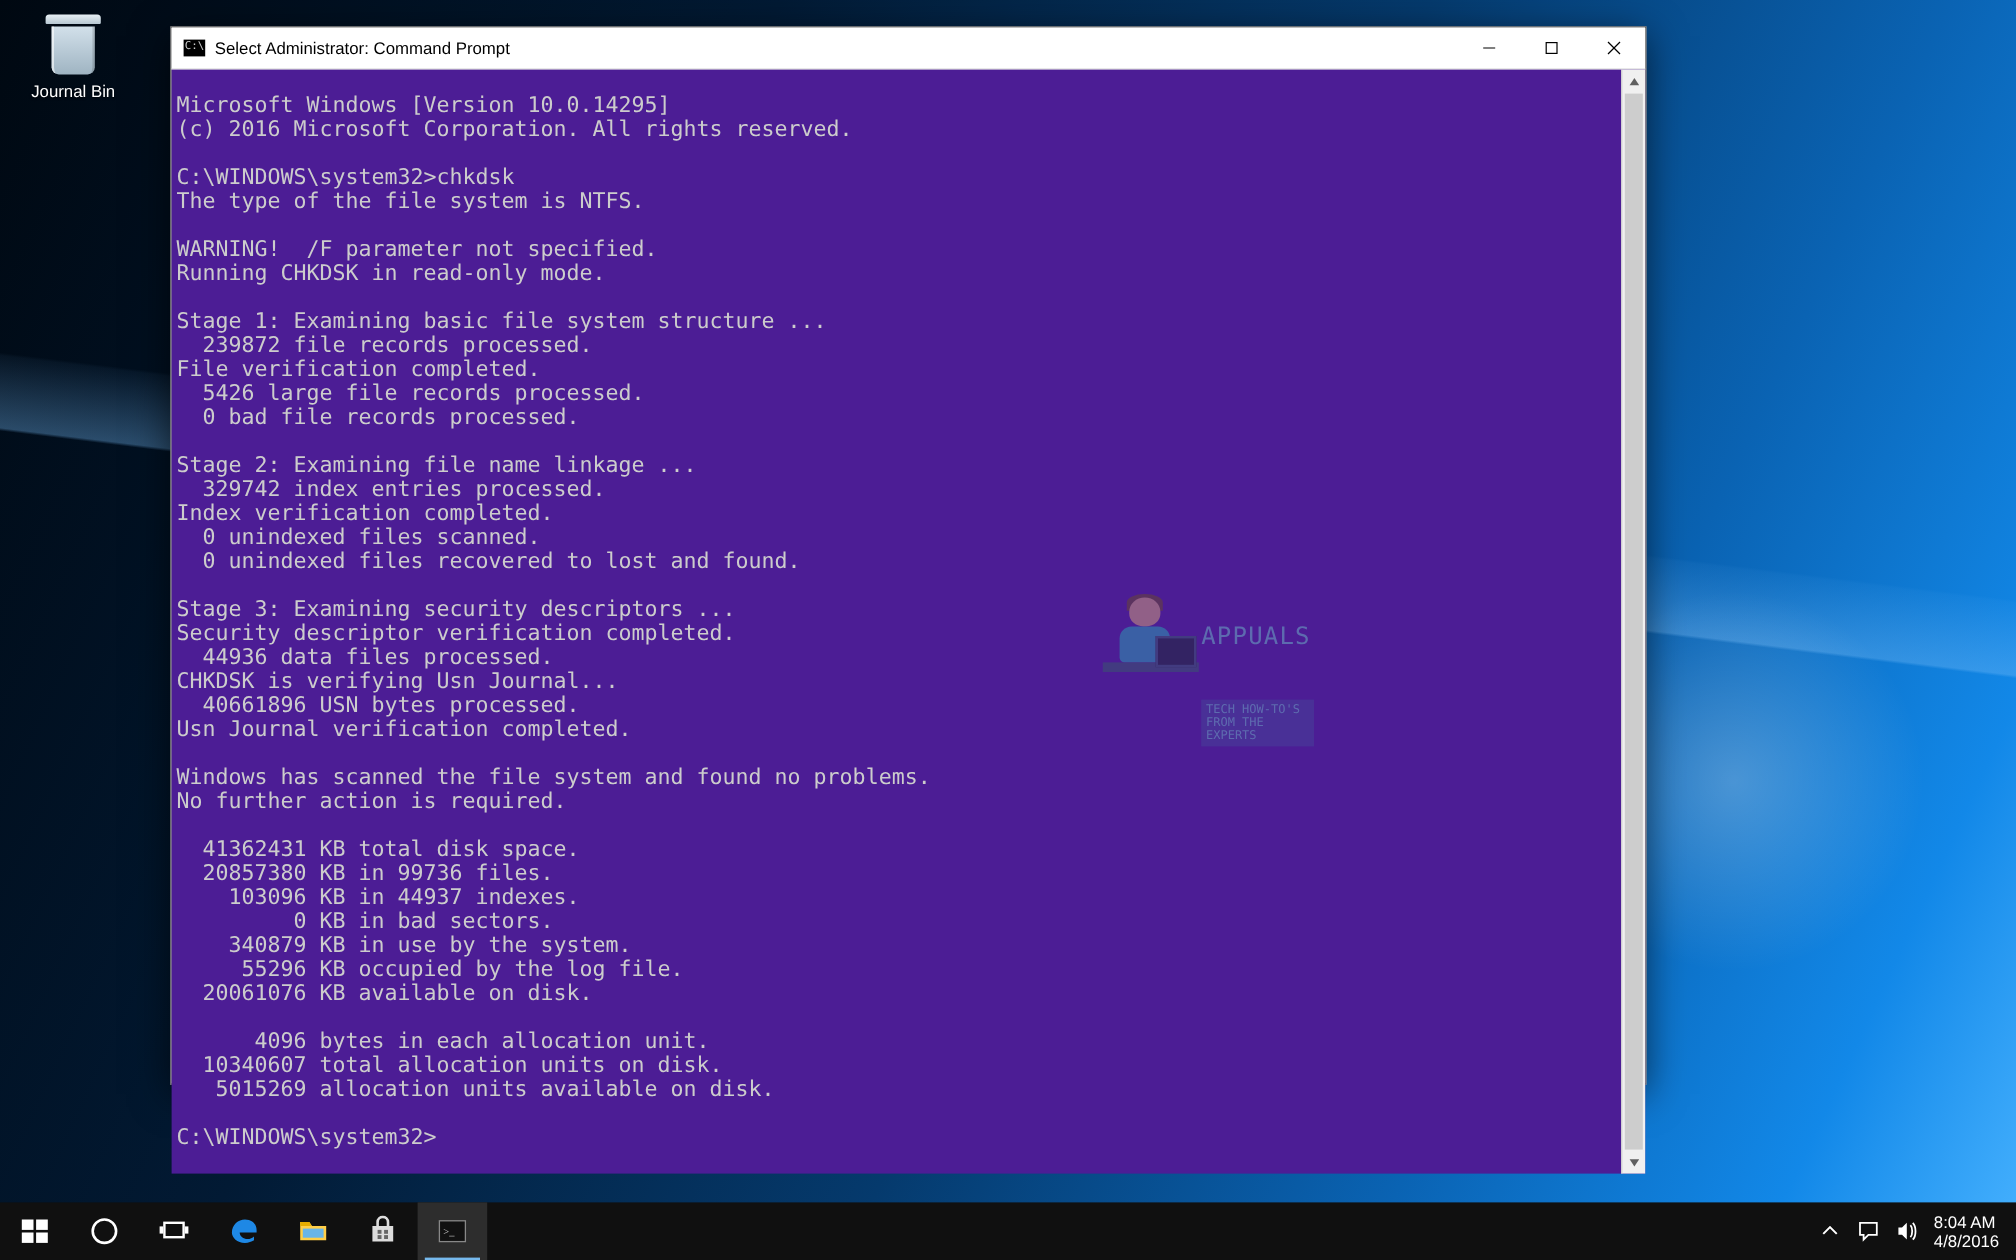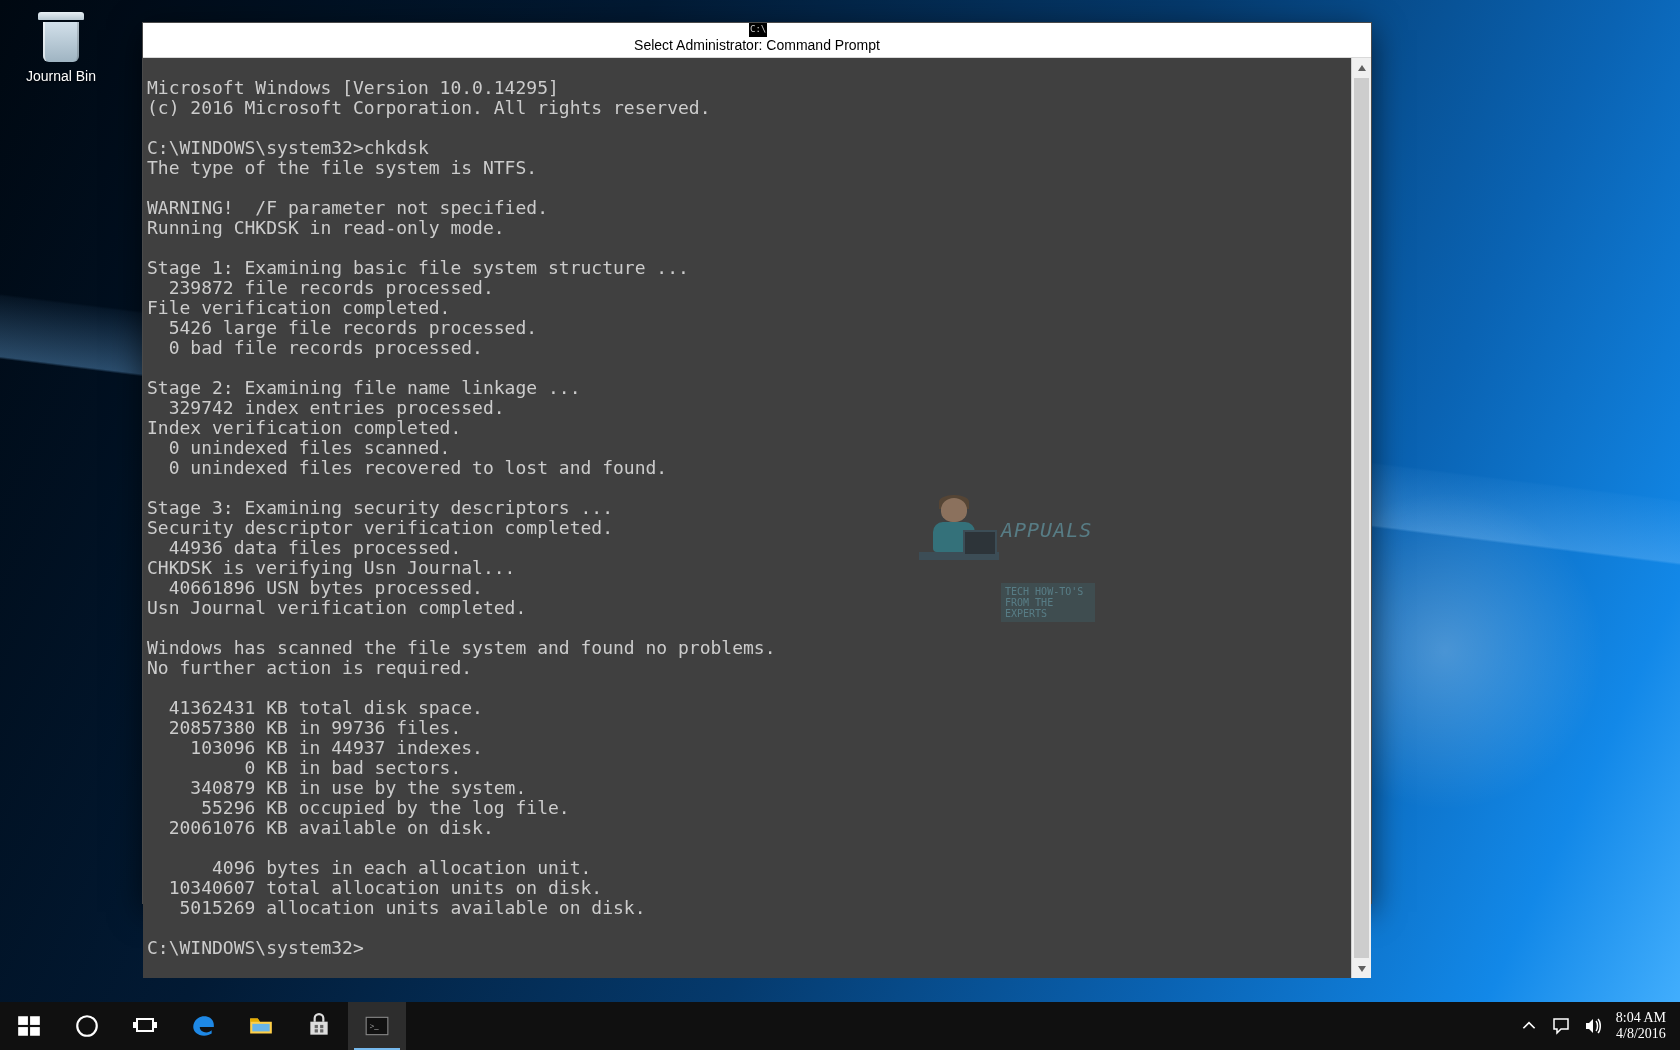--- a/index.html
+++ b/index.html
@@ -27,32 +27,31 @@
   }
   
   #cmd-window{
     position:absolute;left:142px;top:22px;width:1228px;height:880px;
     background:#fff;border:1px solid #4a4a4a;box-shadow:0 8px 30px rgba(0,0,0,.6);
     display:flex;flex-direction:column;
   }
   #titlebar{
     height:34px;background:#fff;display:flex;align-items:center;color:#000;font-size:14px;
     border-bottom:1px solid #d9d9d9;
-    flex-direction:column;
   }
   #titlebar .app-icon{
     width:18px;height:14px;margin:0 8px 0 10px;background:#000;position:relative;flex:0 0 auto;
   }
   #titlebar .app-icon::after{content:"C:\\";position:absolute;left:1px;top:-1px;color:#ccc;font:9px/14px Consolas,monospace;}
   #titlebar .title-text{flex:0 0 auto;}
   #titlebar .spacer{flex:1 1 auto;}
   .win-btn{width:52px;height:34px;display:flex;align-items:center;justify-content:center;}
   .win-btn svg{stroke:#000;stroke-width:1;fill:none;}
   #cmd-client{
-    flex:1 1 auto;background:#404040;display:flex;position:relative;
+    flex:1 1 auto;background:#4c1d95;display:flex;position:relative;
   }
   #cmd-output{
     flex:1 1 auto;color:#cccccc;font:18px/20px Consolas,"Lucida Console",monospace;
     white-space:pre;padding:2px 4px;overflow:hidden;
   }
   
   #vscroll{
     flex:0 0 19px;background:#f0f0f0;position:relative;border-left:1px solid #d0d0d0;
   }
   #vscroll .arrow{position:absolute;left:0;right:0;height:19px;display:flex;align-items:center;justify-content:center;}
@@ -66,32 +65,32 @@
     color:#6fb8c9;font-family:Consolas,monospace;
   }
   #watermark .guy{
     position:absolute;left:0;top:0;width:70px;height:80px;
   }
   #watermark .guy .head{position:absolute;left:22px;top:0;width:26px;height:24px;border-radius:50% 50% 45% 45%;background:#d6a37a;}
   #watermark .guy .hair{position:absolute;left:20px;top:-3px;width:30px;height:14px;border-radius:50% 50% 0 0;background:#6b4a2b;}
   #watermark .guy .body{position:absolute;left:14px;top:24px;width:42px;height:30px;border-radius:10px 10px 4px 4px;background:#2aa3b5;}
   #watermark .guy .desk{position:absolute;left:0;top:54px;width:80px;height:8px;background:#3a5a6c;}
   #watermark .guy .screen{position:absolute;left:44px;top:32px;width:30px;height:22px;background:#1b2a33;border:2px solid #3a5a6c;}
-  #watermark .brand{position:absolute;left:82px;top:20px;font-size:20px;letter-spacing:1px;font-style:italic;}
+  #watermark .brand{position:absolute;left:82px;top:20px;font-size:20px;letter-spacing:1px;}
   #watermark .tag{position:absolute;left:82px;top:44px;width:86px;font-size:10px;line-height:11px;background:rgba(60,140,160,.35);padding:3px 4px;margin-top:41px;}
   
   #taskbar{
     position:absolute;left:0;right:0;bottom:0;height:48px;background:#101010;display:flex;align-items:stretch;color:#fff;
   }
   .tb-btn{width:58px;display:flex;align-items:center;justify-content:center;position:relative;}
   .tb-btn.active{background:#2d2d2d;}
   .tb-btn.active::after{content:"";position:absolute;left:6px;right:6px;bottom:0;height:2px;background:#76b9ed;}
   .tb-btn svg{width:26px;height:26px;}
   #tray{margin-left:auto;display:flex;align-items:center;gap:14px;padding:0 14px;font-size:13px;}
-  #tray .clock{text-align:center;line-height:16px;font-size:14px;font-family:Liberation Serif, serif;}
+  #tray .clock{text-align:left;line-height:16px;font-size:14px;}
   #tray svg{width:18px;height:18px;stroke:#fff;fill:none;stroke-width:1.5;}
 </style>
 </head>
 <body>
 
 <div id="desktop">
 
   <div class="desktop-icon">
     <div class="bin"></div>
     <div>Journal Bin</div>

